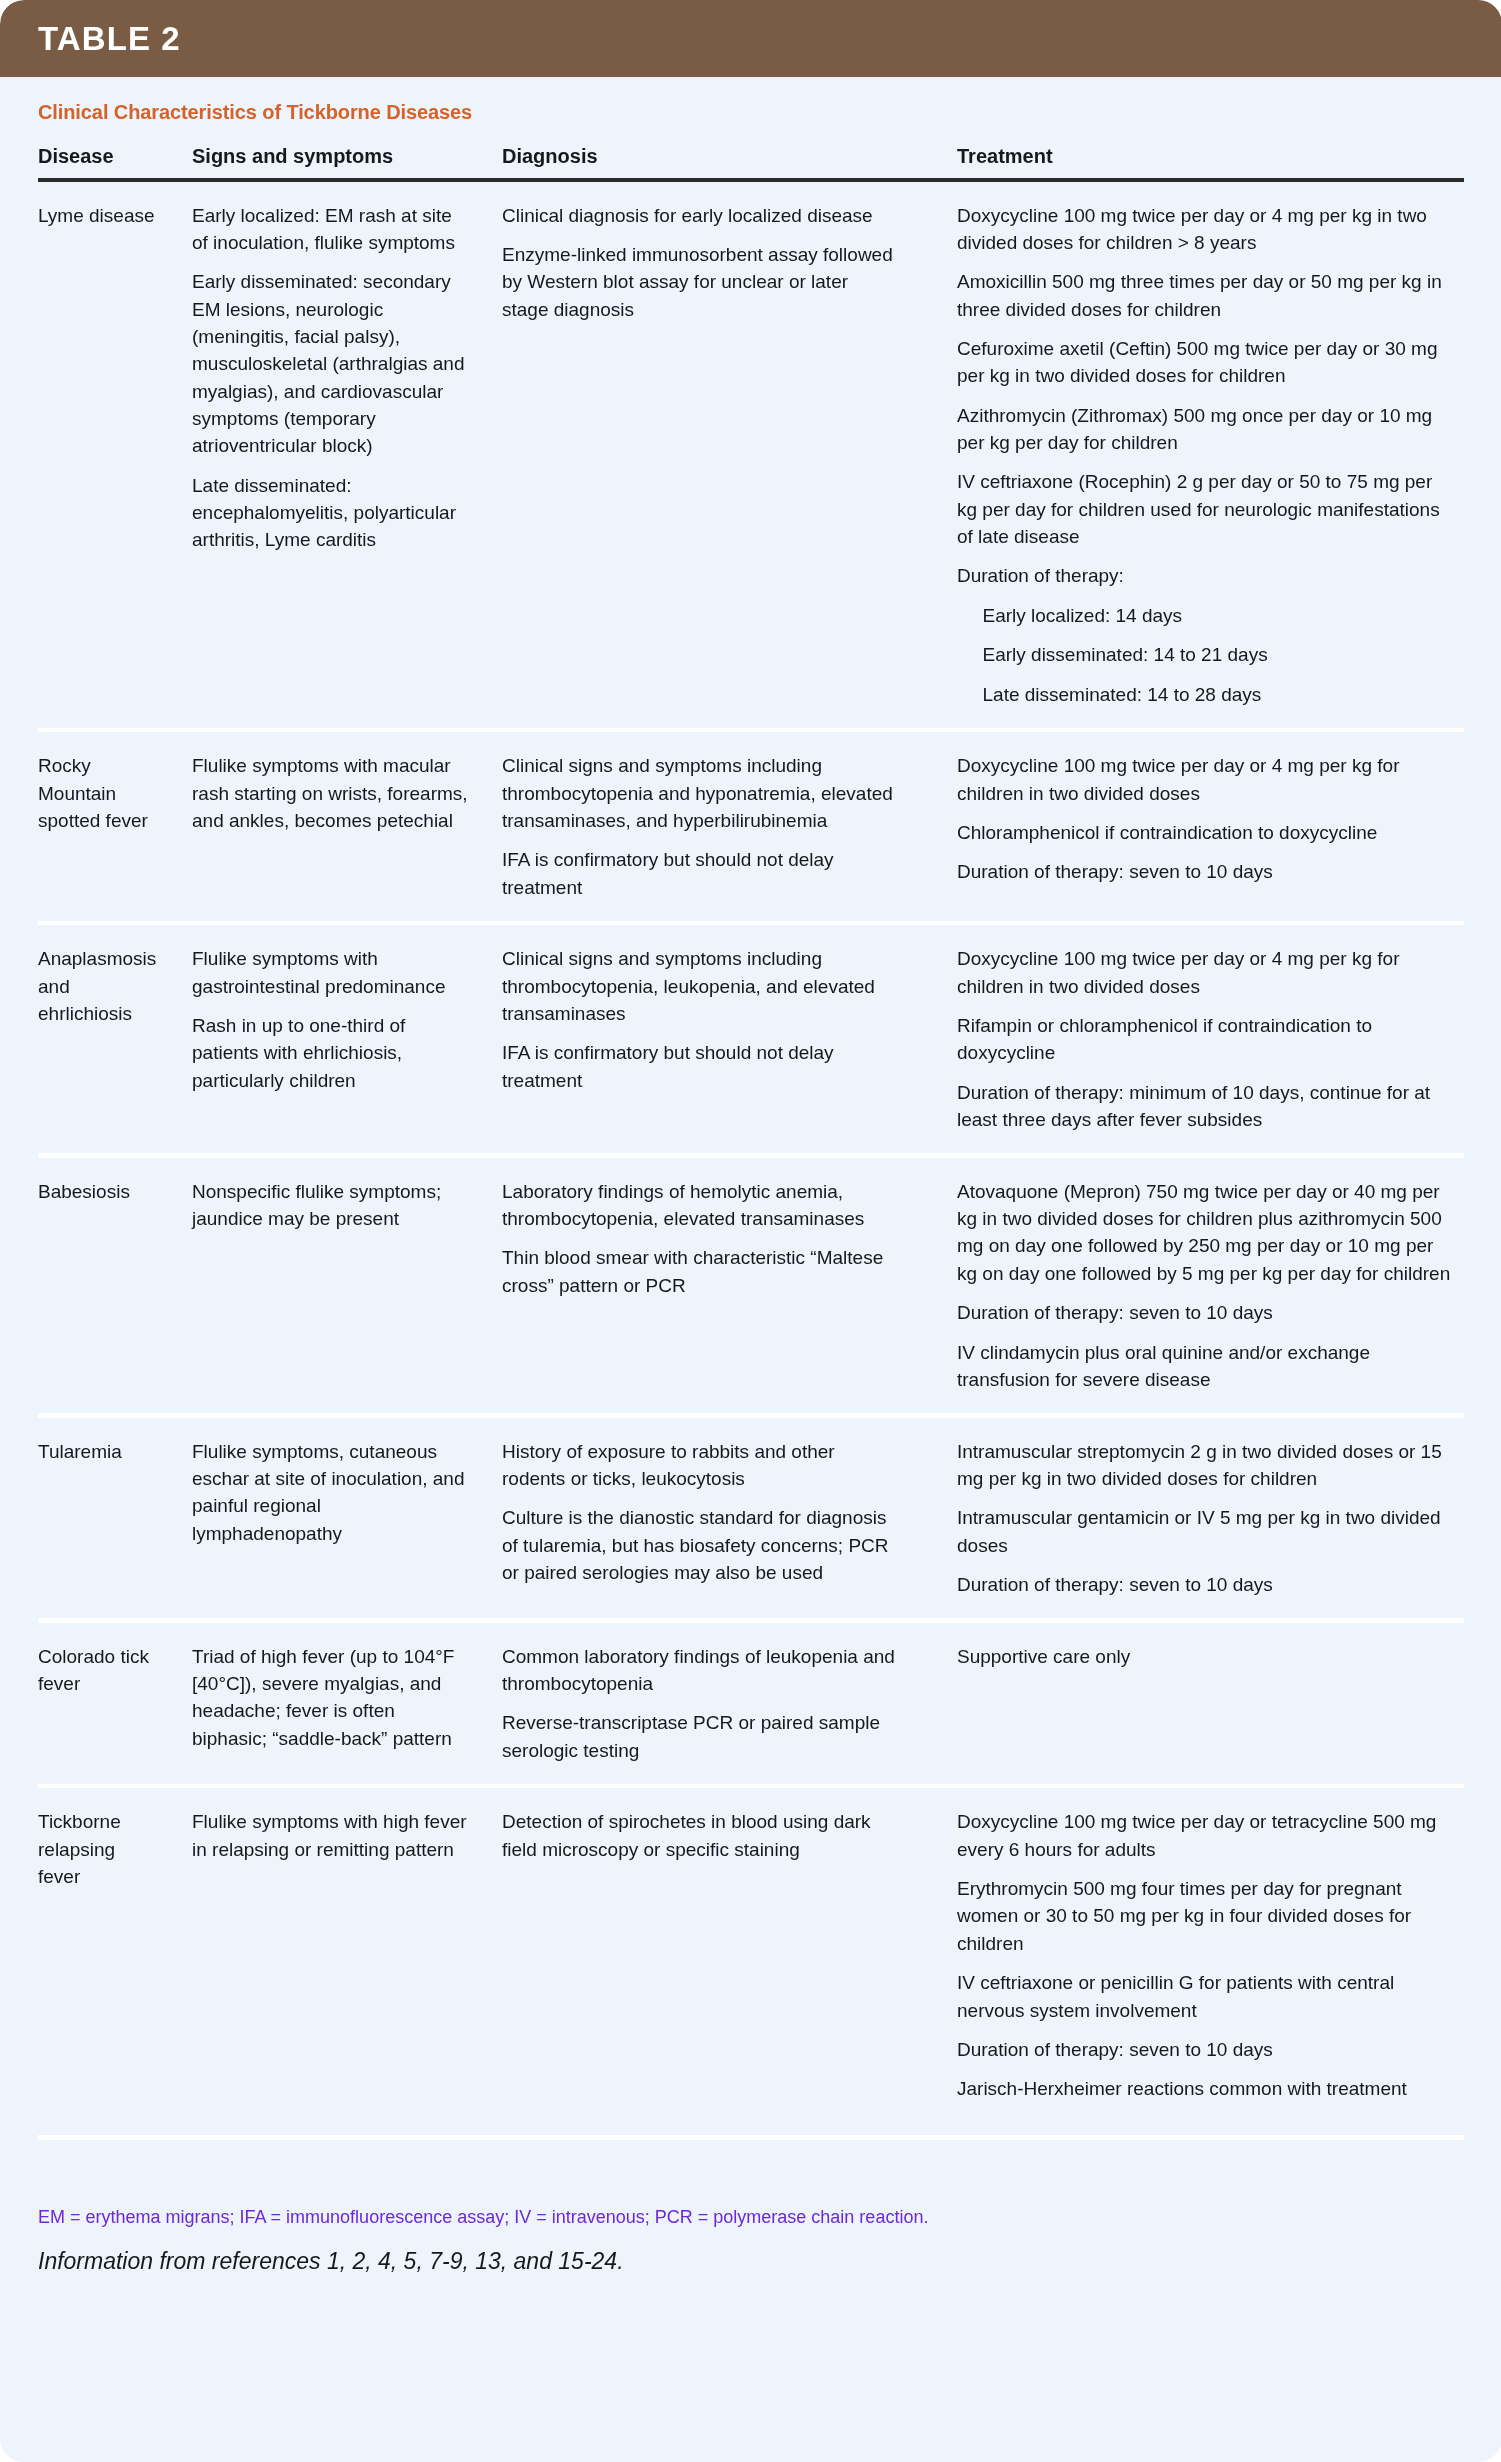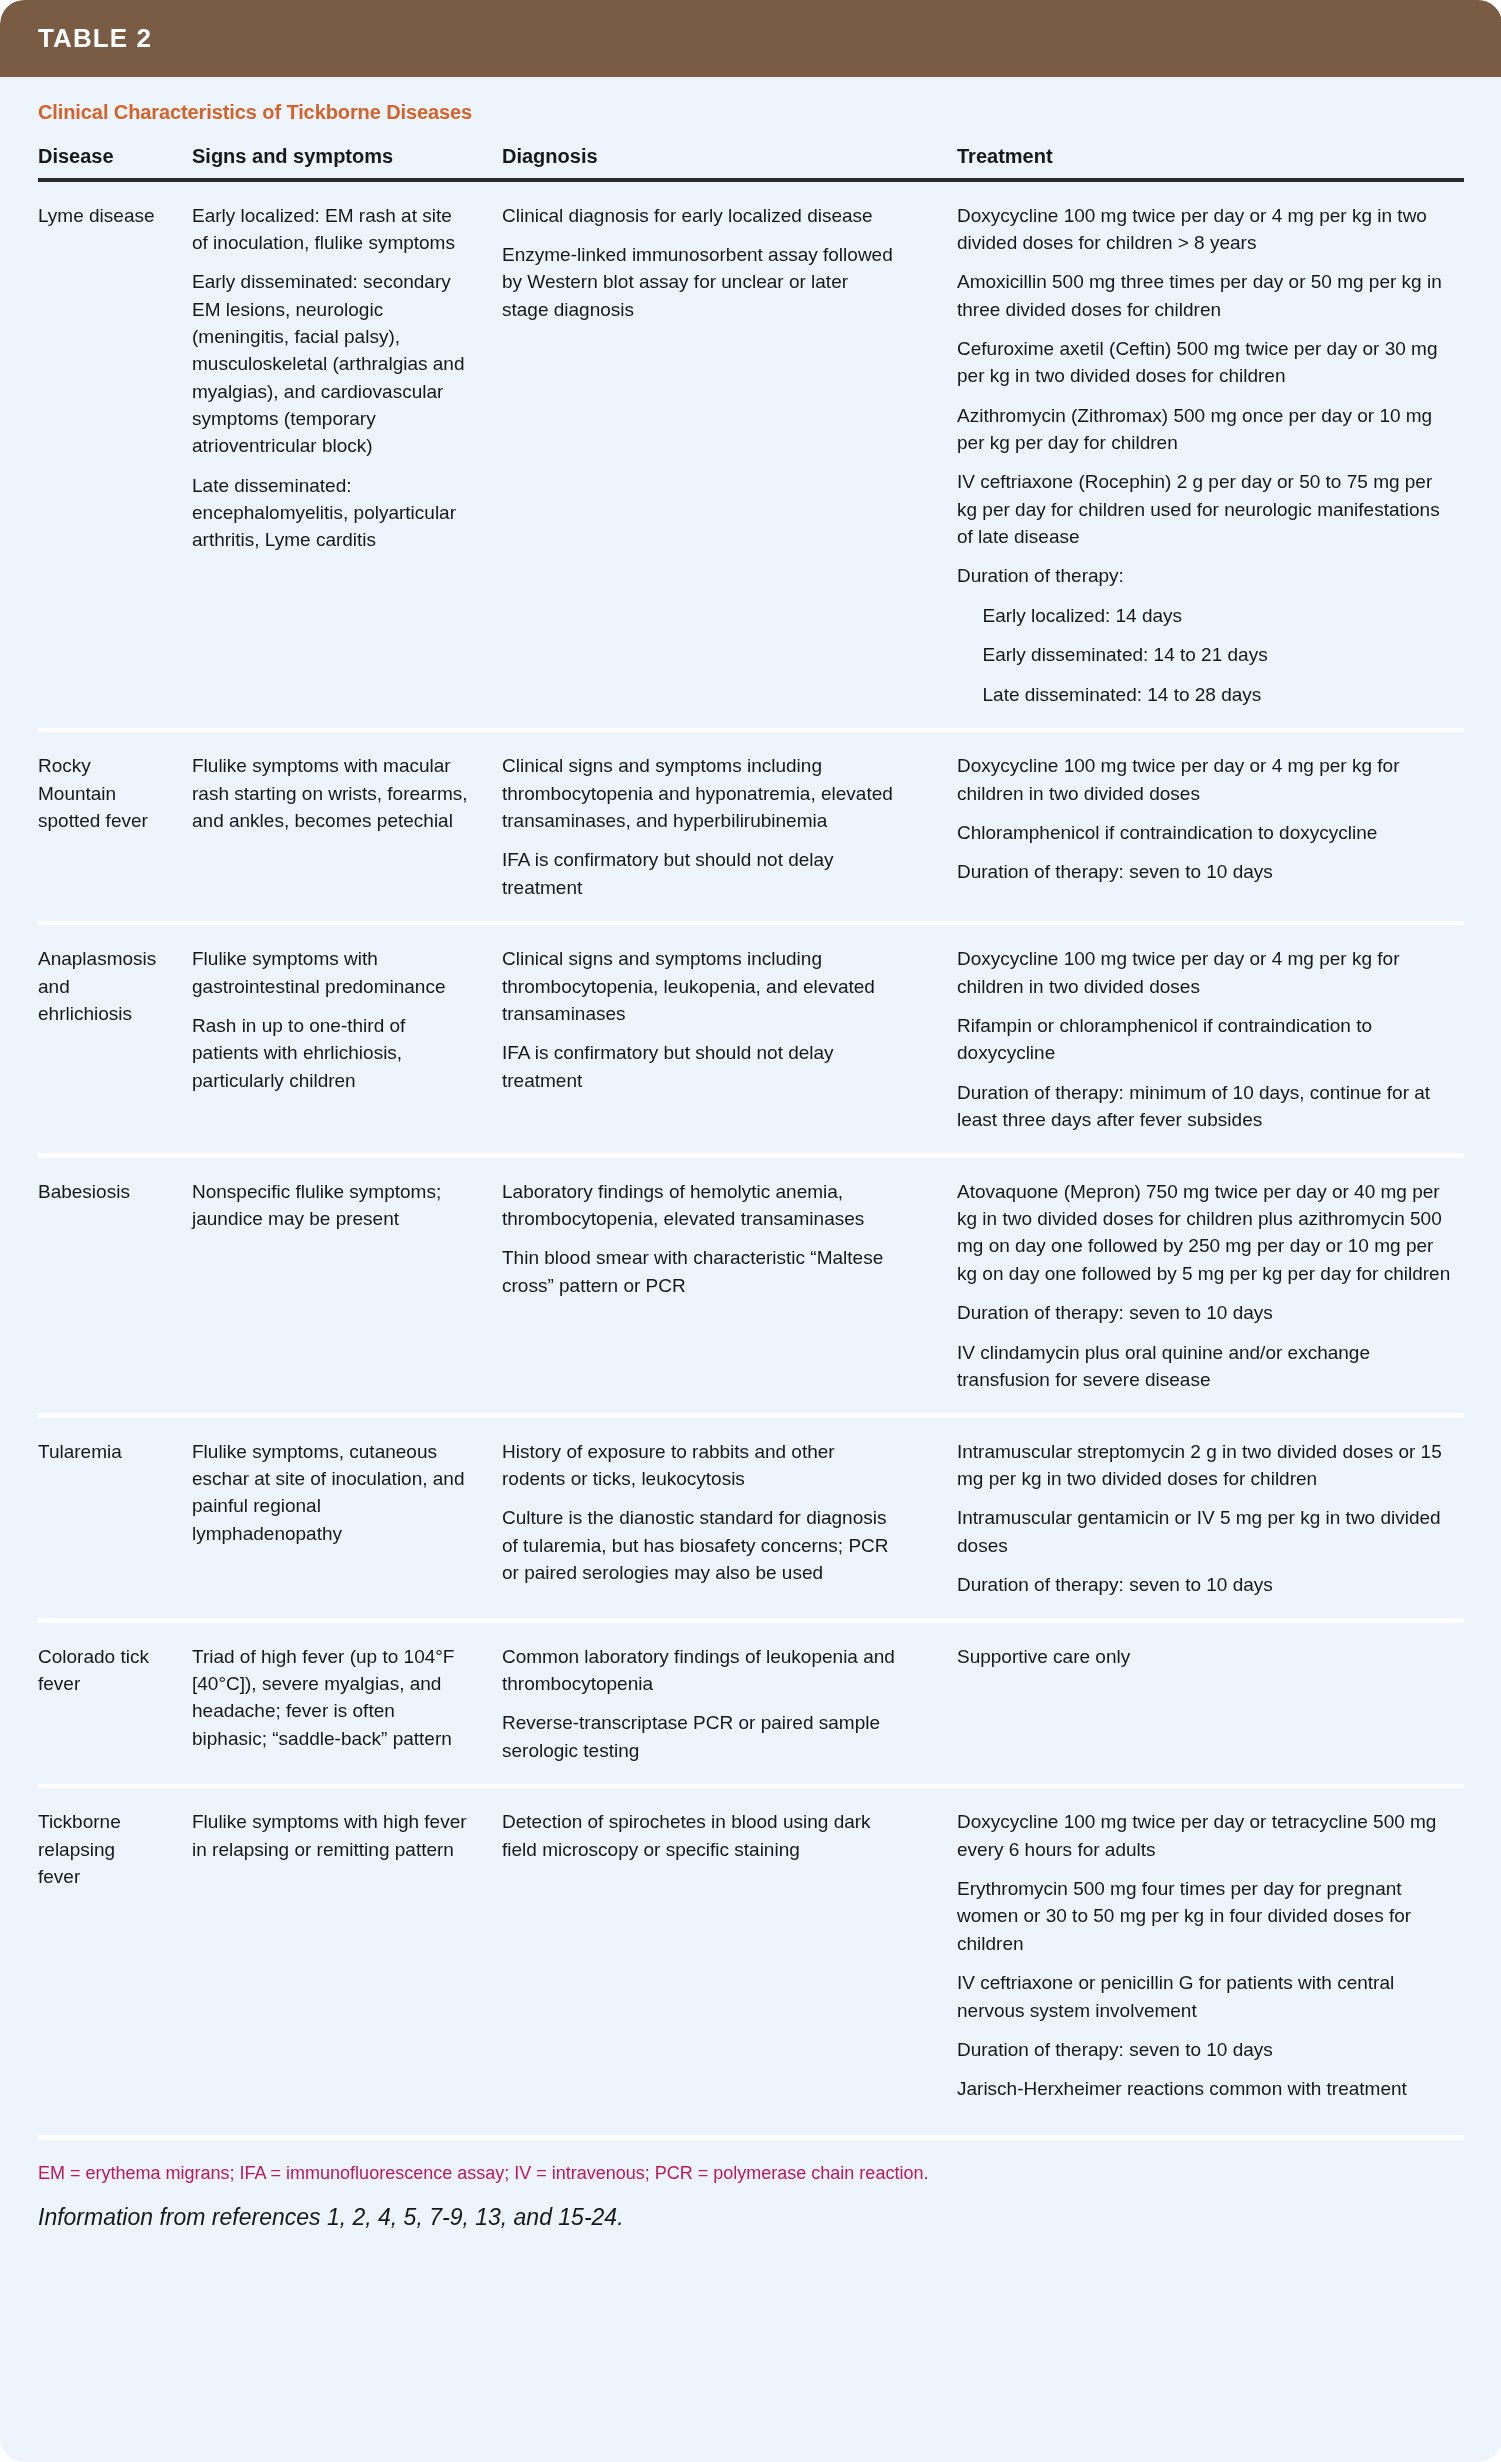--- a/index.html
+++ b/index.html
@@ -23,21 +23,21 @@
   .table-banner {
     background: #7a5c44;
     height: 77px;
     border-radius: 24px 0 0 0;
     display: flex;
     align-items: center;
     padding-left: 38px;
   }
   .table-banner-label {
     color: #ffffff;
-    font-size: 26px;
+    font-size: 33px;
     font-weight: bold;
     letter-spacing: 1.1px;
   }
 
   
   .table-title {
     color: #d4622a;
     font-size: 20px;
     font-weight: bold;
     padding: 24px 38px 0 38px;
@@ -95,22 +95,23 @@
   .footer-rule {
     height: 4.3px;
     background: #ffffff;
     margin: 12.8px 38px 0 38px;
   }
   .table-footnotes {
     padding: 21px 38px 33px 38px;
   }
   .footnote-abbr {
     font-size: 18px;
-    color: #be185d;
+    color: #6d28d9;
     line-height: 1.4;
+    margin-top: 44px;
   }
   .footnote-source {
     font-size: 23px;
     color: #15181c;
     font-style: italic;
     margin-top: 15.6px;
     line-height: 1.4;
   }
 </style>
 </head>

